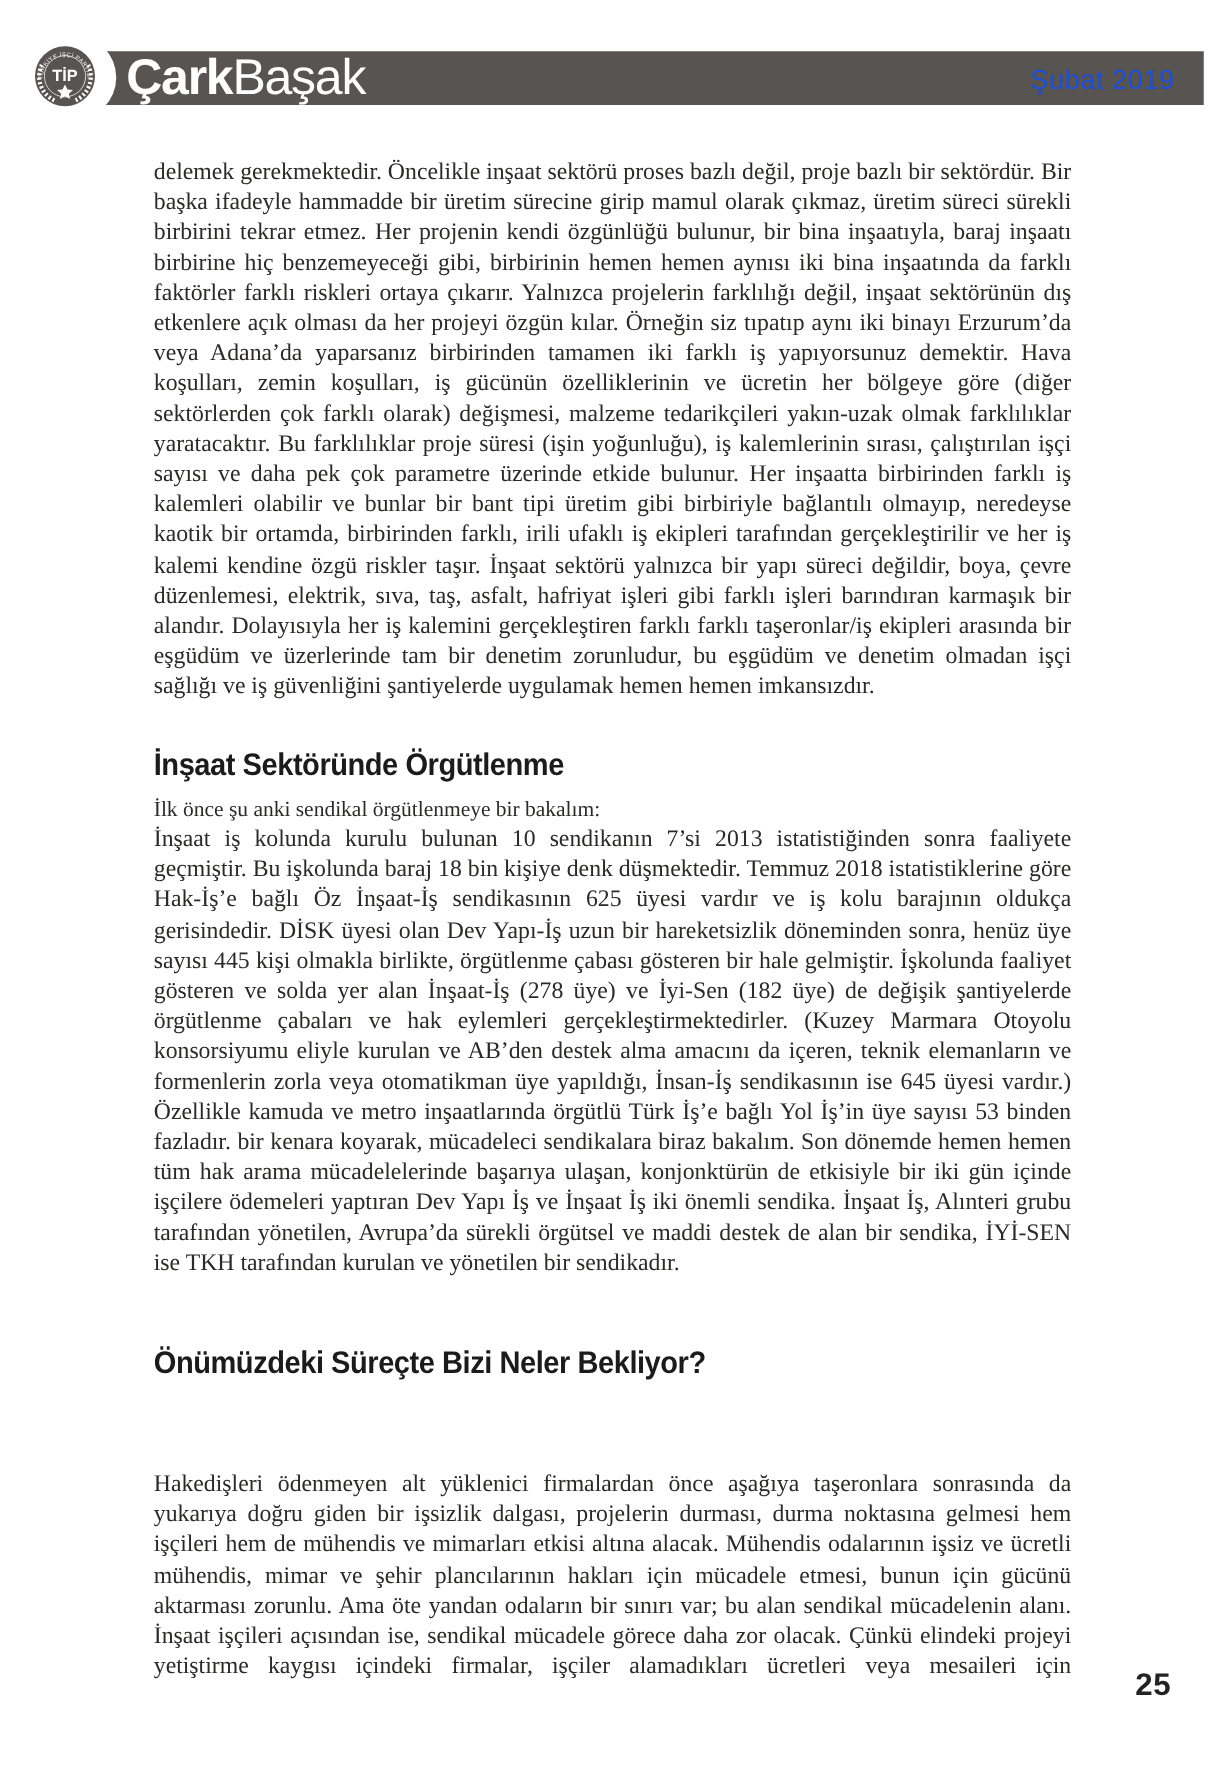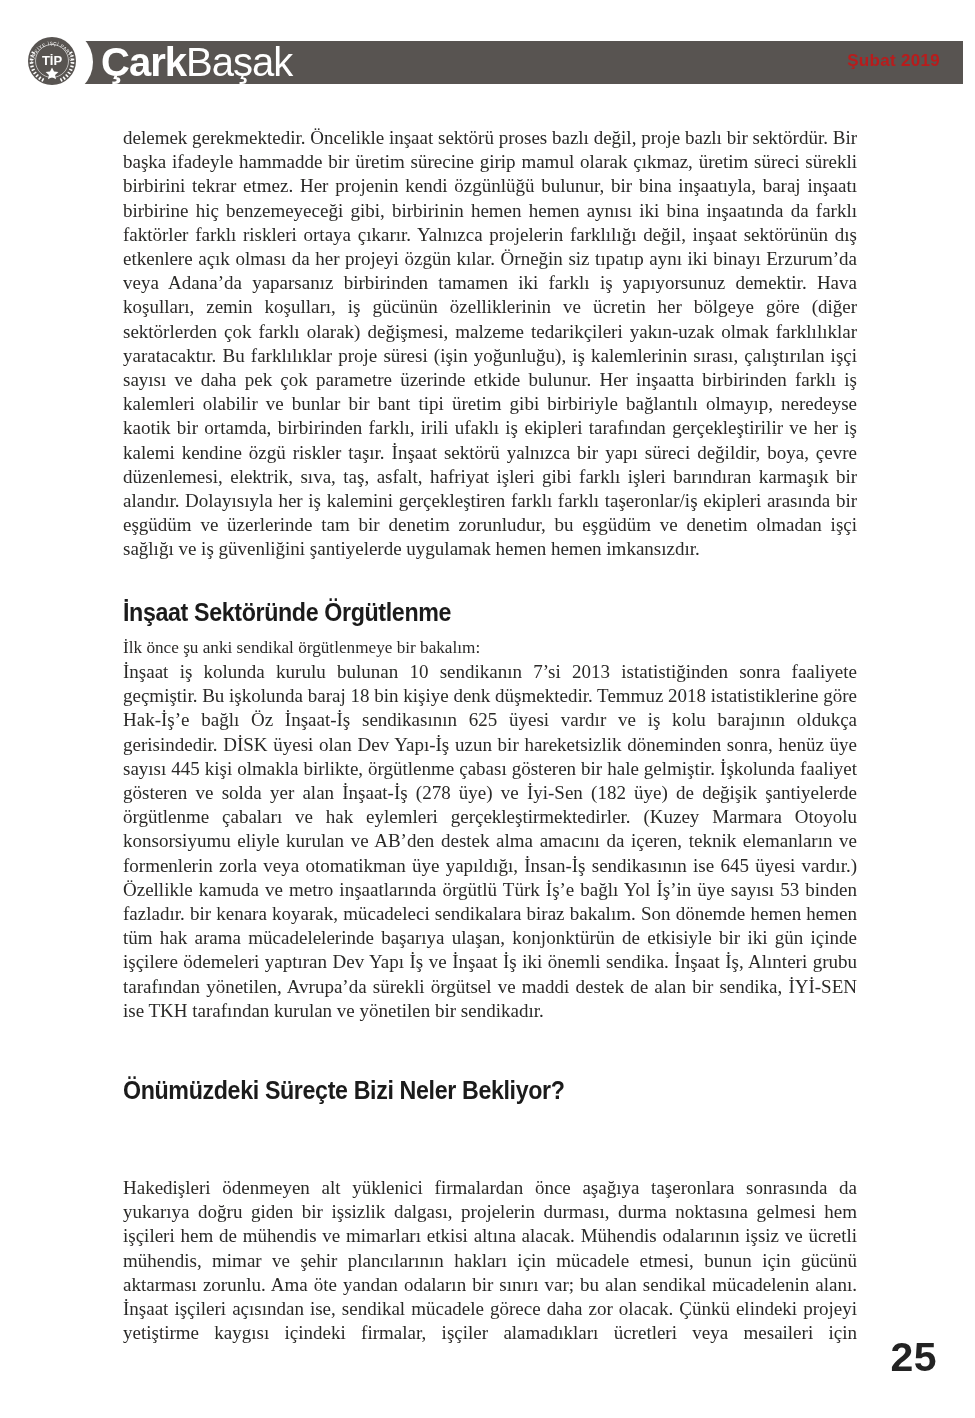--- a/index.html
+++ b/index.html
@@ -14,22 +14,22 @@
   .logo-wrap{position:absolute;left:22px;top:26px;width:74px;height:72px;}
   .masthead{
     position:absolute;left:101px;top:41px;height:30px;
     font-family:"Liberation Sans", sans-serif;font-size:40px;line-height:42px;
     color:#ffffff;letter-spacing:-1px;white-space:nowrap;
   }
   .masthead .t-bold{font-weight:700;}
   .masthead .t-light{font-weight:400;}
   .issue-date{
     position:absolute;right:35px;top:51px;
-    font-family:"Liberation Sans", sans-serif;font-size:17px;font-weight:700;
-    color:#b91c1c;letter-spacing:.3px;
+    font-family:"Liberation Sans", sans-serif;font-size:22px;font-weight:400;
+    color:#1d4ed8;letter-spacing:.3px;
   }
   p.body-par{
     margin:0;font-size:19px;line-height:24.2px;text-align:justify;
     color:#2b2a28;
   }
   p.continues{text-align-last:justify;}
   .sec-heading{
     margin:0;font-family:"Liberation Sans", sans-serif;font-weight:700;
     font-size:25px;line-height:28px;color:#1b1b1b;letter-spacing:-0.4px;
     transform:scaleX(.93);transform-origin:left center;white-space:nowrap;
@@ -39,21 +39,21 @@
   }
   .pos-p1{top:126px;}
   .pos-h1{top:598px;}
   .pos-intro{top:616px;margin-top:20px;}
   .pos-p2{top:660px;}
   .pos-h2{top:1076px;}
   .pos-p3{top:1176px;}
   .block{position:absolute;left:123px;width:734px;}
   .page-number{
     position:absolute;right:38px;top:1334px;
-    font-family:"Liberation Sans", sans-serif;font-size:41px;font-weight:700;
+    font-family:"Liberation Sans", sans-serif;font-size:25px;font-weight:700;
     color:#232323;letter-spacing:.5px;
   }
 </style>
 </head>
 <body>
 
 <div class="header-bar" style="background: rgb(88, 84, 81);"></div>
 
 <div class="logo-wrap">
   <svg width="74" height="72" viewBox="0 0 74 72">

